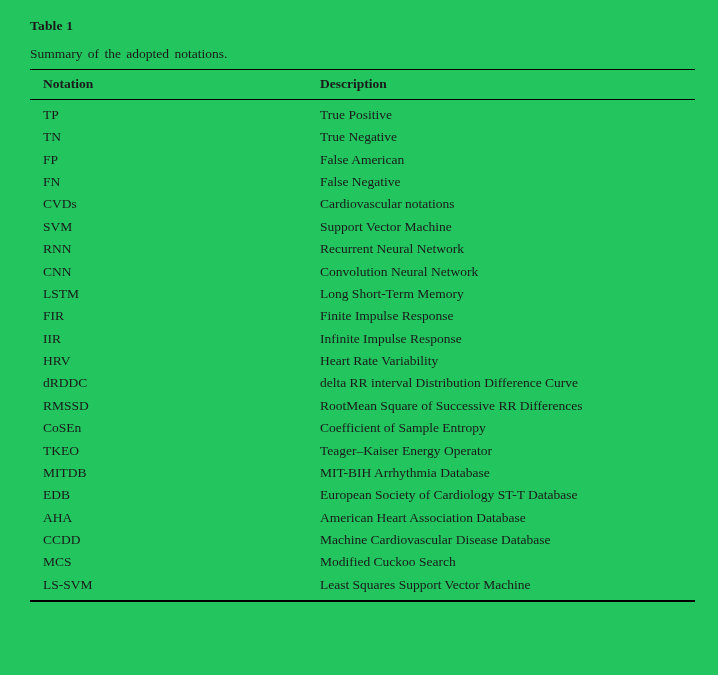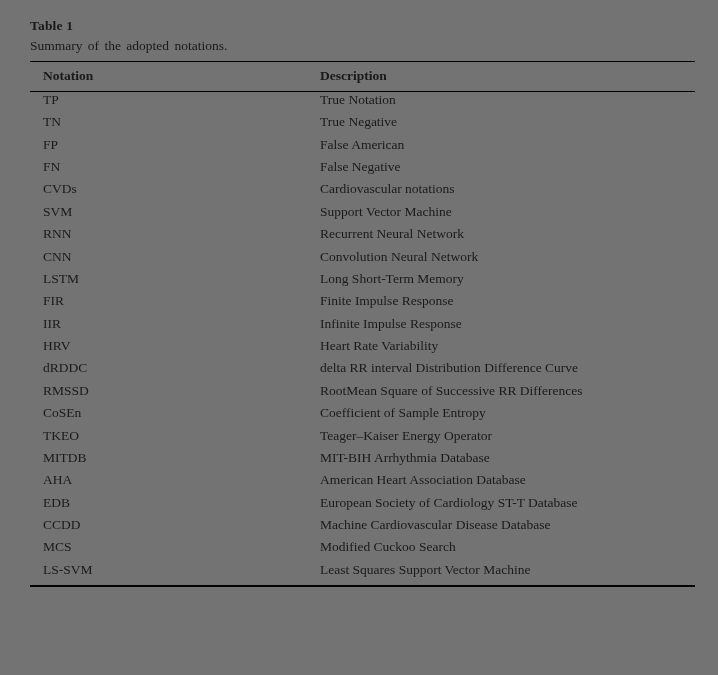--- a/index.html
+++ b/index.html
@@ -8,31 +8,31 @@
     background: #ffffff;
     color: #1a1a1a;
     font-family: "Liberation Serif", "DejaVu Serif", serif;
   }
   .page {
     position: relative;
     width: 718px;
     height: 675px;
     box-sizing: border-box;
     padding: 18px 23px 0 30px;
-    background: #737373;
+    background: #22c55e;
   }
   .table-label {
     font-size: 13.5px;
     font-weight: bold;
     margin: 0 0 3px 0;
     letter-spacing: 0.2px;
   }
   .table-caption {
     font-size: 13.5px;
-    margin: 4px 0 7px 0;
+    margin: 12px 0 7px 0;
     word-spacing: 2px;
   }
   table.notations {
     width: 665px;
     border-collapse: collapse;
     font-size: 13.5px;
     border-top: 1px solid #000;
     border-bottom: 2px solid #000;
   }
   table.notations thead tr {
@@ -48,21 +48,21 @@
     padding: 3.1px 0;
     line-height: 1.2;
     white-space: nowrap;
   }
   table.notations th:first-child,
   table.notations td:first-child {
     width: 277px;
     padding-left: 13px;
   }
   table.notations tbody tr:first-child td {
-    padding-top: 0;
+    padding-top: 7px;
   }
   table.notations tbody tr:last-child td {
     padding-bottom: 7px;
   }
 </style>
 </head>
 <body>
 
 <div class="page">
   <p class="table-label">Table 1</p>
@@ -71,21 +71,21 @@
   <table class="notations">
     <thead>
       <tr>
           <th>Notation</th>
           <th>Description</th>
         </tr>
     </thead>
     <tbody>
         <tr>
           <td>TP</td>
-          <td>True Notation</td>
+          <td>True Positive</td>
         </tr>
         <tr>
           <td>TN</td>
           <td>True Negative</td>
         </tr>
         <tr>
           <td>FP</td>
           <td>False American</td>
         </tr>
         <tr>
@@ -138,26 +138,26 @@
         </tr>
         <tr>
           <td>TKEO</td>
           <td>Teager–Kaiser Energy Operator</td>
         </tr>
         <tr>
           <td>MITDB</td>
           <td>MIT-BIH Arrhythmia Database</td>
         </tr>
         <tr>
+          <td>EDB</td>
+          <td>European Society of Cardiology ST-T Database</td>
+        </tr>
+        <tr>
           <td>AHA</td>
           <td>American Heart Association Database</td>
-        </tr>
-        <tr>
-          <td>EDB</td>
-          <td>European Society of Cardiology ST-T Database</td>
         </tr>
         <tr>
           <td>CCDD</td>
           <td>Machine Cardiovascular Disease Database</td>
         </tr>
         <tr>
           <td>MCS</td>
           <td>Modified Cuckoo Search</td>
         </tr>
         <tr>

